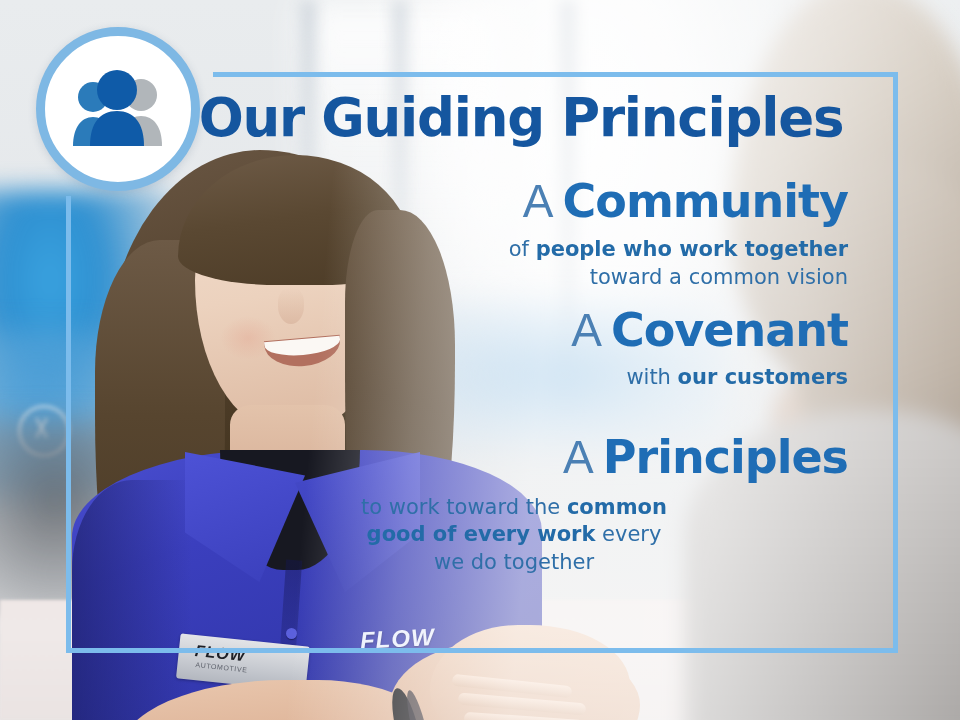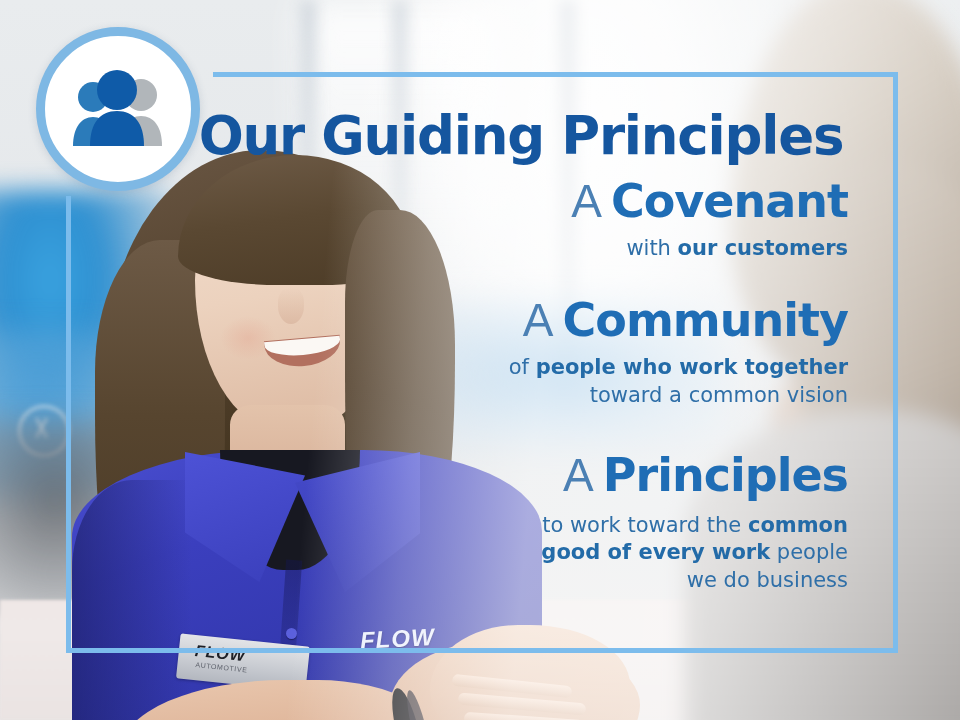--- a/index.html
+++ b/index.html
@@ -320,21 +320,21 @@
     position: absolute; left: 66px; top: 648px; width: 832px; height: 5px;
     background: #7cbcec; z-index: 5;
   }
   .frame-left {
     position: absolute; left: 66px; top: 196px; width: 5px; height: 457px;
     background: #7cbcec; z-index: 5;
   }
 
   
   .content {
-    position: absolute; left: 180px; top: 91px; width: 690px; height: 560px;
+    position: absolute; left: 180px; top: 73px; width: 690px; height: 560px;
     z-index: 7; text-align: right;
   }
   .title {
     font-family: "DejaVu Sans", sans-serif;
     font-weight: 700;
     font-size: 53px;
     line-height: 1.0;
     letter-spacing: -1.2px;
     color: #15569f;
     text-align: center;
@@ -367,21 +367,21 @@
     margin-top: 6px;
     font-weight: 400;
   }
   .sub b { font-weight: 700; color: #236ba8; }
 
   .b1 { margin-top: 16px; }
   .b2 { margin-top: 34px; }
   .b3 { margin-top: 42px; }
   .b1 .sub { margin-top: 9px; }
   .b2 .sub { margin-top: 10px; }
-  .b3 .sub { margin-top: 12px; }
+  .b3 .sub { margin-top: 12px; text-align: center; }
 </style>
 </head>
 <body>
 
 <div id="stage">
 
   <div class="photo">
     <div class="bg-wall"></div>
     <div class="bg-window2"></div>
     <div class="bg-window"></div>
@@ -460,59 +460,59 @@
 
       <circle cx="55" cy="23" r="20" fill="#0f5ba8"></circle>
       <path d="M28 79 C28 56 38 44 55 44 C72 44 82 56 82 79 Z" fill="#0f5ba8"></path>
     </svg>
   </div>
 
   <div class="content">
 
     <div class="title">Our Guiding Principles</div>
 
-    <div class="block b1">
-      <div class="head">
-        <span class="art">A</span>
-        <span class="word">Covenant</span>
-      </div>
-      <div class="sub">
-        <div>
-          <span>with </span><b>our customers</b>
-        </div>
-      </div>
-    </div>
-
     <div class="block b2">
       <div class="head">
         <span class="art">A</span>
         <span class="word">Community</span>
       </div>
       <div class="sub">
         <div>
           <span>of </span><b>people who work together</b>
         </div>
         <div>
           <span>toward a common vision</span>
         </div>
       </div>
     </div>
 
+    <div class="block b1">
+      <div class="head">
+        <span class="art">A</span>
+        <span class="word">Covenant</span>
+      </div>
+      <div class="sub">
+        <div>
+          <span>with </span><b>our customers</b>
+        </div>
+      </div>
+    </div>
+
     <div class="block b3">
       <div class="head">
         <span class="art">A</span>
         <span class="word">Principles</span>
       </div>
       <div class="sub">
         <div>
           <span>to work toward the </span><b>common</b>
         </div>
         <div>
-          <b>good of every work</b><span> people</span>
+          <b>good of every work</b><span> every</span>
         </div>
         <div>
-          <span>we do business</span>
+          <span>we do together</span>
         </div>
       </div>
     </div>
 
   </div>
 </div>
 
 </body></html>

